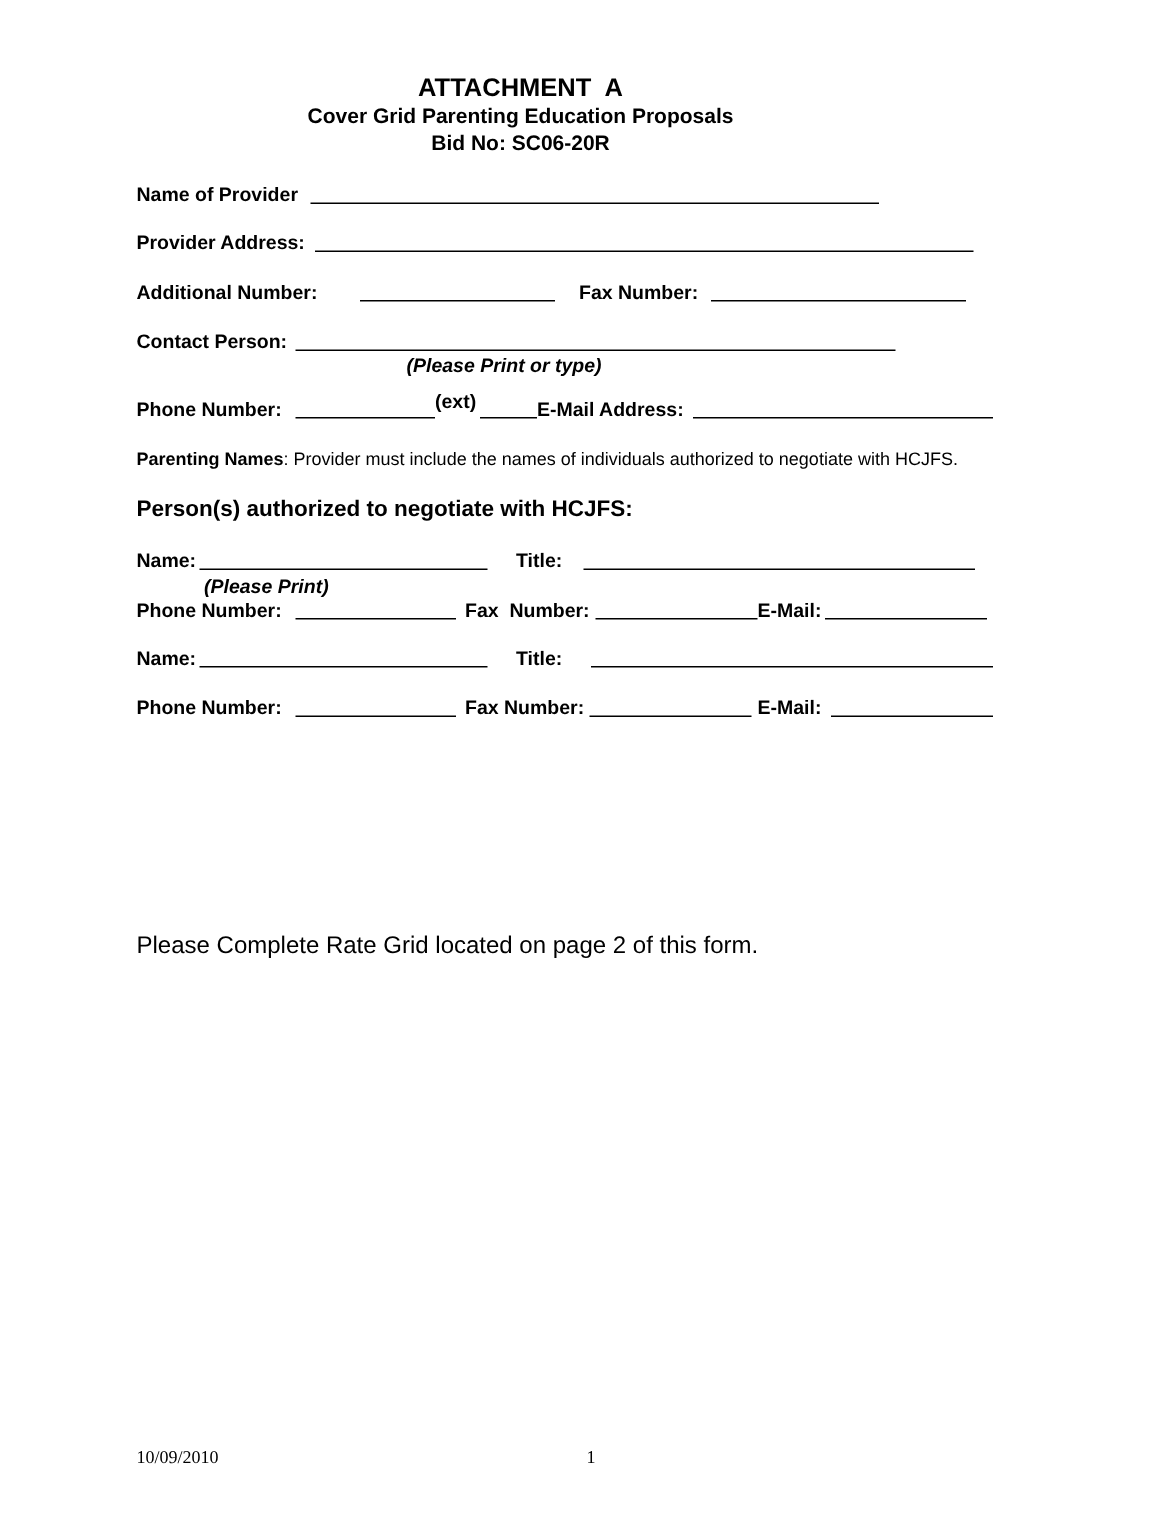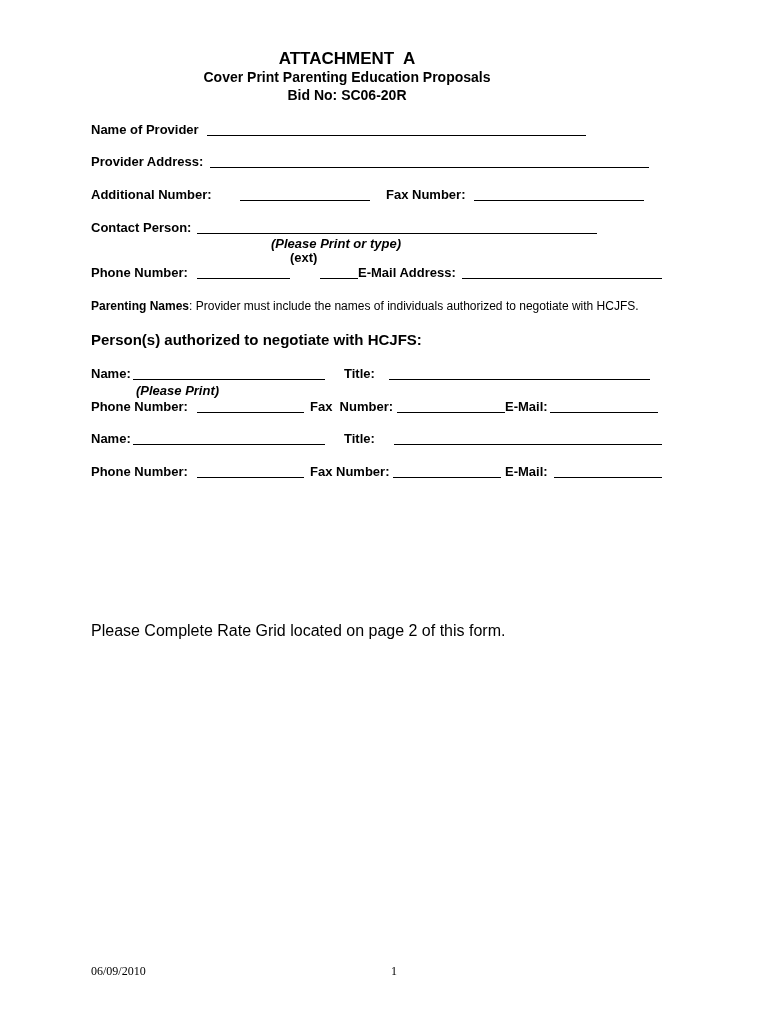--- a/index.html
+++ b/index.html
@@ -14,41 +14,41 @@
     .note { font-size:13px; font-weight:bold; font-style:italic; }
     .small { font-size:12px; }
     .sect { font-size:15px; font-weight:bold; }
     .line { position:absolute; border-bottom:1px solid #000; height:0; }
     .foot { font-size:12px; }
   </style>
 </head>
 <body>
 
 <div class="abs center sans h1" style="top:49px;">ATTACHMENT  A</div>
-<div class="abs center sans h2" style="top:69px;">Cover Print Parenting Education Proposals</div>
+<div class="abs center sans h2" style="top:69px;">Cover Grid Parenting Education Proposals</div>
 <div class="abs center sans h2" style="top:87px;">Bid No: SC06-20R</div>
 
 <div class="abs sans lbl" style="left:91px; top:122px;">Name of Provider</div>
 <div class="line" style="left:207px; top:135px; width:379px;"></div>
 
 <div class="abs sans lbl" style="left:91px; top:154px;">Provider Address:</div>
 <div class="line" style="left:210px; top:167px; width:439px;"></div>
 
 <div class="abs sans lbl" style="left:91px; top:187px;">Additional Number:</div>
 <div class="line" style="left:240px; top:200px; width:130px;"></div>
 <div class="abs sans lbl" style="left:386px; top:187px;">Fax Number:</div>
 <div class="line" style="left:474px; top:200px; width:170px;"></div>
 
 <div class="abs sans lbl" style="left:91px; top:220px;">Contact Person:</div>
 <div class="line" style="left:197px; top:233px; width:400px;"></div>
 <div class="abs sans note" style="left:271px; top:236px;">(Please Print or type)</div>
 
 <div class="abs sans lbl" style="left:91px; top:265px;">Phone Number:</div>
 <div class="line" style="left:197px; top:278px; width:93px;"></div>
-<div class="abs sans lbl" style="left:290px; top:250px;">(ext)</div>
+<div class="abs sans lbl" style="left:290px; top:260px;">(ext)</div>
 <div class="line" style="left:320px; top:278px; width:38px;"></div>
 <div class="abs sans lbl" style="left:358px; top:265px;">E-Mail Address:</div>
 <div class="line" style="left:462px; top:278px; width:200px;"></div>
 
 <div class="abs sans small" style="left:91px; top:299px;"><b>Parenting Names</b><span>: Provider must include the names of individuals authorized to negotiate with HCJFS.</span></div>
 
 <div class="abs sans sect" style="left:91px; top:331px;">Person(s) authorized to negotiate with HCJFS:</div>
 
 <div class="abs sans lbl" style="left:91px; top:366px;">Name:</div>
 <div class="line" style="left:133px; top:379px; width:192px;"></div>
@@ -70,14 +70,14 @@
 
 <div class="abs sans lbl" style="left:91px; top:464px;">Phone Number:</div>
 <div class="line" style="left:197px; top:477px; width:107px;"></div>
 <div class="abs sans lbl" style="left:310px; top:464px;">Fax Number:</div>
 <div class="line" style="left:393px; top:477px; width:108px;"></div>
 <div class="abs sans lbl" style="left:505px; top:464px;">E-Mail:</div>
 <div class="line" style="left:554px; top:477px; width:108px;"></div>
 
 <div class="abs sans" style="left:91px; top:622px; font-size:16px; font-weight:normal;">Please Complete Rate Grid located on page 2 of this form.</div>
 
-<div class="abs serif foot" style="left:91px; top:964px;">06/09/2010</div>
+<div class="abs serif foot" style="left:91px; top:964px;">10/09/2010</div>
 <div class="abs serif foot" style="left:391px; top:964px;">1</div>
 
 </body></html>

